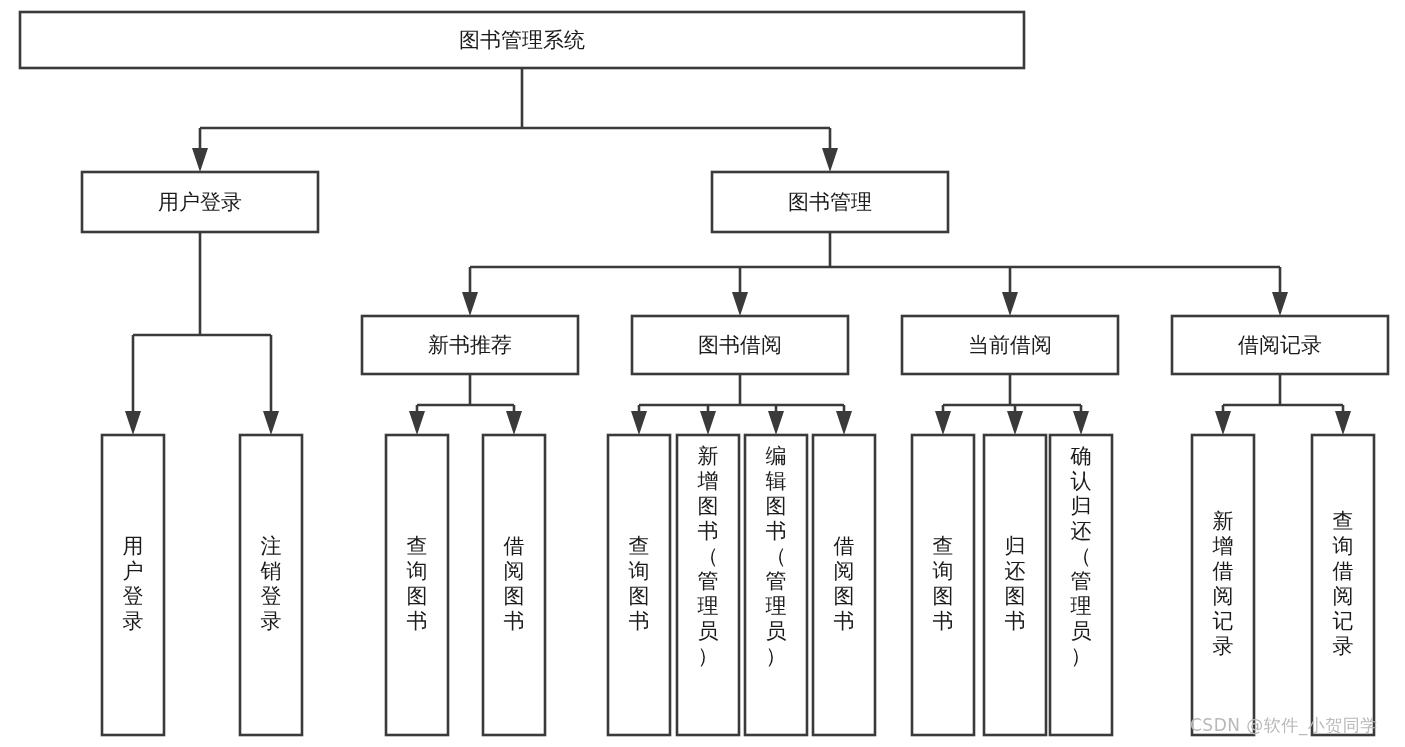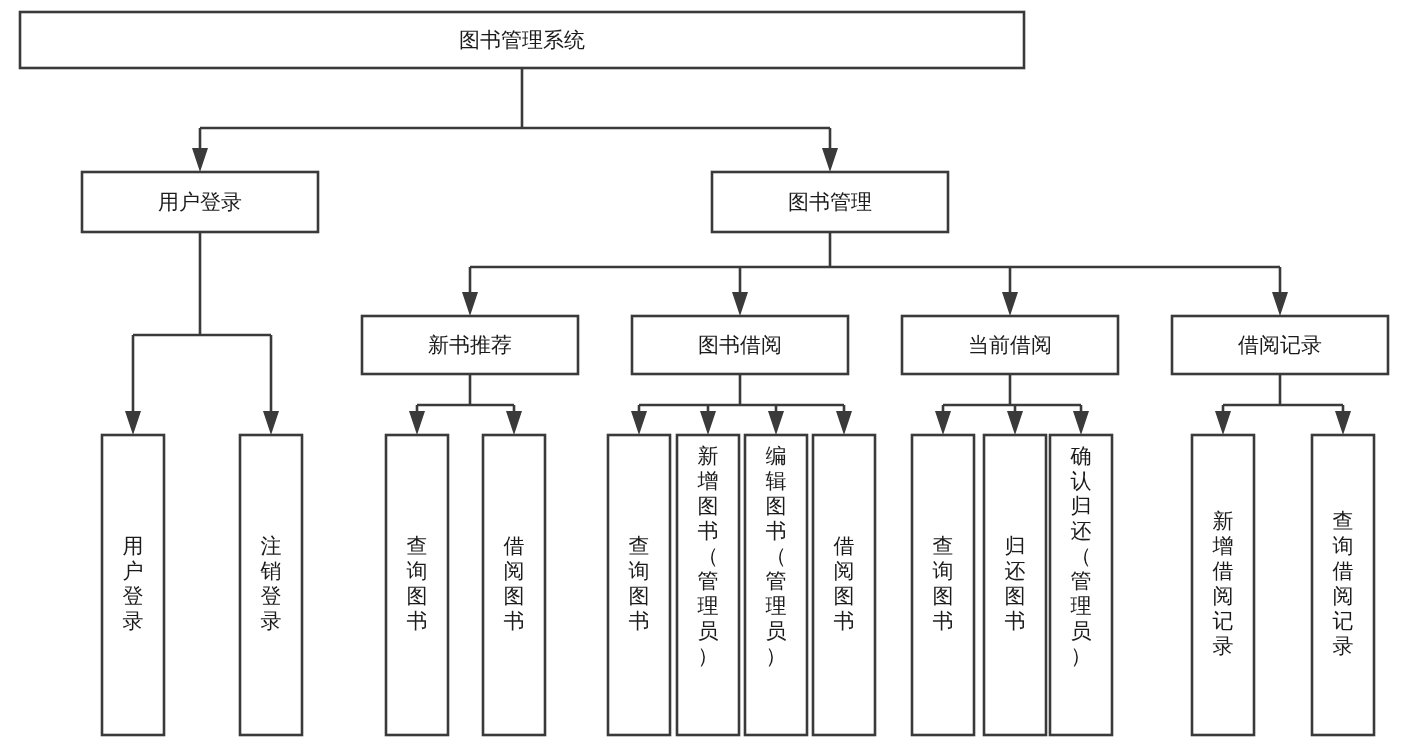--- a/index.html
+++ b/index.html
@@ -192,13 +192,14 @@
         <g>
           <rect x="1192" y="435" width="62" height="300" class="node-rect"></rect>
           <text x="1223" text-anchor="middle" font-size="21" fill="#1b1b1b" font-family="&quot;DejaVu Sans&quot;, &quot;Liberation Sans&quot;, sans-serif"><tspan x="1223" y="528">新</tspan><tspan x="1223" y="553">增</tspan><tspan x="1223" y="578">借</tspan><tspan x="1223" y="603">阅</tspan><tspan x="1223" y="628">记</tspan><tspan x="1223" y="653">录</tspan></text>
         </g>
         <g>
           <rect x="1312" y="435" width="62" height="300" class="node-rect"></rect>
           <text x="1343" text-anchor="middle" font-size="21" fill="#1b1b1b" font-family="&quot;DejaVu Sans&quot;, &quot;Liberation Sans&quot;, sans-serif"><tspan x="1343" y="528">查</tspan><tspan x="1343" y="553">询</tspan><tspan x="1343" y="578">借</tspan><tspan x="1343" y="603">阅</tspan><tspan x="1343" y="628">记</tspan><tspan x="1343" y="653">录</tspan></text>
         </g>
       </g>
   </svg>
+  <div class="watermark-text" style="left: 1190px; top: 714px;">CSDN @软件_小贺同学</div>
 </div>
 
 </body></html>

